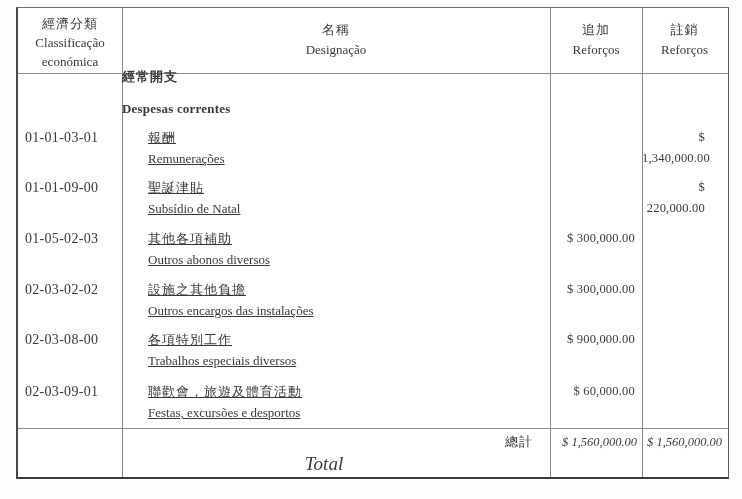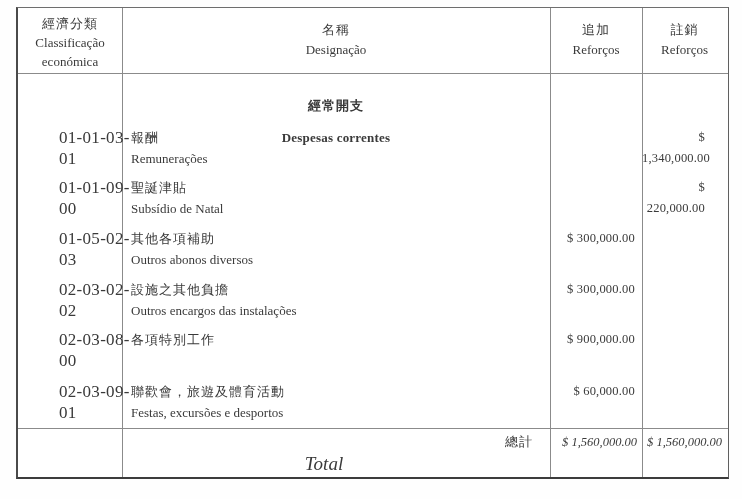--- a/index.html
+++ b/index.html
@@ -40,32 +40,32 @@
   
   .hdr { position: absolute; text-align: center; font-size: 13px; }
   .hdr-econ { left: 0; top: 6px; width: 104px; line-height: 19px; }
   .hdr-desig { left: 104px; top: 12px; width: 428px; line-height: 20px; }
   .hdr-ref   { left: 532px; top: 12px; width: 92px;  line-height: 20px; }
   .hdr-anu   { left: 624px; top: 12px; width: 85px;  line-height: 20px; }
   .zh-text { letter-spacing: 1px; }
 
   
   .section {
-    position: absolute; left: 104px; top: 87px; width: 428px;
-    text-align: center; line-height: 21px; font-weight: bold; font-size: 13px;
+    position: absolute; left: 104px; top: 58px; width: 428px;
+    text-align: left; line-height: 21px; font-weight: bold; font-size: 13px;
   }
   .section .pt { font-size: 13px; letter-spacing: 0.2px; margin-top: 11px; }
 
   
   .row { position: absolute; left: 0; width: 710px; height: 44px; }
   .r0 { top: 119px; } .r1 { top: 169px; } .r2 { top: 220px; }
   .r3 { top: 271px; } .r4 { top: 321px; } .r5 { top: 373px; }
   .cell { position: absolute; top: 0; line-height: 21px; font-size: 13px; box-sizing: border-box; }
-  .cell.code { left: 16px; width: 104px; padding-left: 25px; font-size: 17px; letter-spacing: 0.3px; }
-  .cell.desc { left: 104px; width: 428px; padding-left: 9px; }
+  .cell.code { left: 0; width: 104px; padding-left: 7px; font-size: 14px; letter-spacing: 0.3px; }
+  .cell.desc { left: 104px; width: 428px; padding-left: 26px; text-decoration: underline; }
   .cell.desc .zh { letter-spacing: 1px; }
   .cell.amt { text-align: right; font-size: 12.5px; letter-spacing: 0.2px; }
   .cell.amt.ref { left: 532px; width: 92px; padding-right: 7px; }
   .cell.amt.anu { left: 624px; width: 85px; padding-right: 22px; }
 
   
   .total-row { position: absolute; left: 0; top: 423px; width: 710px; height: 46px; }
   .total-label { position: absolute; left: 97px; width: 428px; text-align: right;
                  padding-right: 10px; box-sizing: border-box; line-height: 22px; font-size: 13px; }
   .total-label .pt { font-style: italic; font-size: 19px; text-align: center; }
@@ -146,20 +146,21 @@
         <div class="pt">Outros encargos das instalações</div>
       </div>
       <div class="cell amt ref">$ 300,000.00</div>
       <div class="cell amt anu"></div>
     </div>
 
     <div class="row r4">
       <div class="cell code">02-03-08-00</div>
       <div class="cell desc">
         <div class="zh">各項特別工作</div>
+        <div class="pt">Trabalhos especiais diversos</div>
       </div>
       <div class="cell amt ref">$ 900,000.00</div>
       <div class="cell amt anu"></div>
     </div>
 
     <div class="row r5">
       <div class="cell code">02-03-09-01</div>
       <div class="cell desc">
         <div class="zh">聯歡會，旅遊及體育活動</div>
         <div class="pt">Festas, excursões e desportos</div>

